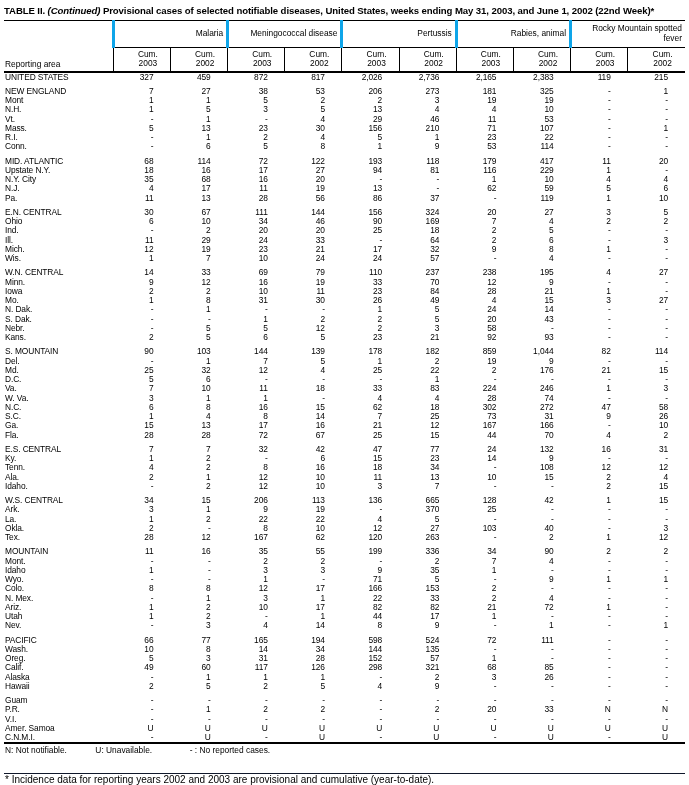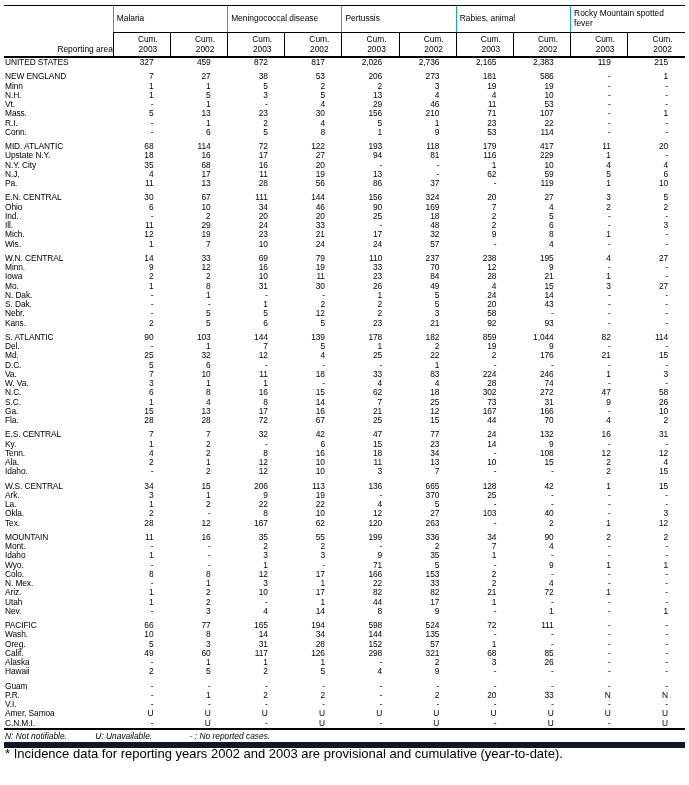--- a/index.html
+++ b/index.html
@@ -26,31 +26,31 @@
     width: 681px;
     border-collapse: collapse;
     table-layout: fixed;
     border-bottom: 2.5px solid #000;
   }
   col.c-area { width: 109px; }
   col.c-val  { width: 57px; }
 
   thead th { font-weight: normal; font-size: 8.4px; }
   th.area-th {
-    text-align: right;
+    text-align: left;
     vertical-align: bottom;
     padding: 0 0 2px 1px;
     border-top: 1.5px solid #000;
     border-bottom: 2px solid #000;
   }
   th.group {
     border-top: 1.5px solid #000;
-    border-left: 1px solid #0ea5e9;
+    border-left: 3px solid #0ea5e9;
     border-bottom: 1px solid #000;
-    text-align: left;
+    text-align: right;
     vertical-align: middle;
     line-height: 9.6px;
     height: 27px;
     padding: 2px 3px;
   }
   th.cum {
     border-left: 1px solid #000;
     border-bottom: 2px solid #000;
     text-align: center;
     white-space: pre-line;
@@ -66,39 +66,43 @@
     letter-spacing: -0.1px;
   }
   td.area { text-align: left; padding-left: 1px; white-space: nowrap; overflow: hidden; }
   td.val  { text-align: right; padding-right: 17px; }
   tr.spacer td { height: 5px; }
 
   .footnotes {
     width: 681px;
     font-size: 8.4px;
     line-height: 10px;
-    border-bottom: 6px solid #0f172a;
-    padding: 1px 0 1px 1px;
+    border-bottom: 1px solid #0f172a;
+    padding: 1px 0 18px 1px;
     margin-top: 0px;
-    font-style: italic;
   }
   .footnotes .fn { display: inline-block; }
   .fn-n { width: 88px; }
   .fn-u { width: 92px; }
   .footnote2 {
-    font-size: 13px;
+    font-size: 10px;
     line-height: 10px;
     padding: 1px 0 0 1px;
   }
 </style>
 </head>
 <body>
 
 <div class="page">
 
+  <div class="title">
+    <span>TABLE II.</span>
+    <span class="cont">(Continued)</span>
+    <span>Provisional cases of selected notifiable diseases, United States, weeks ending May 31, 2003, and June 1, 2002 (22nd Week)*</span>
+  </div>
 
   <table>
     <colgroup>
       <col class="c-area">
       <col class="c-val">
         <col class="c-val">
       <col class="c-val">
         <col class="c-val">
       <col class="c-val">
         <col class="c-val">
@@ -158,26 +162,26 @@
         </tr>
         <tr>
           <td class="area">NEW ENGLAND</td>
           <td class="val">7</td>
           <td class="val">27</td>
           <td class="val">38</td>
           <td class="val">53</td>
           <td class="val">206</td>
           <td class="val">273</td>
           <td class="val">181</td>
-          <td class="val">586</td>
-          <td class="val">-</td>
-          <td class="val">1</td>
-        </tr>
-        <tr>
-          <td class="area">Minn</td>
+          <td class="val">325</td>
+          <td class="val">-</td>
+          <td class="val">1</td>
+        </tr>
+        <tr>
+          <td class="area">Mont</td>
           <td class="val">1</td>
           <td class="val">1</td>
           <td class="val">5</td>
           <td class="val">2</td>
           <td class="val">2</td>
           <td class="val">3</td>
           <td class="val">19</td>
           <td class="val">19</td>
           <td class="val">-</td>
           <td class="val">-</td>
@@ -357,21 +361,21 @@
           <td class="val">-</td>
           <td class="val">-</td>
         </tr>
         <tr>
           <td class="area">Ill.</td>
           <td class="val">11</td>
           <td class="val">29</td>
           <td class="val">24</td>
           <td class="val">33</td>
           <td class="val">-</td>
-          <td class="val">48</td>
+          <td class="val">64</td>
           <td class="val">2</td>
           <td class="val">6</td>
           <td class="val">-</td>
           <td class="val">3</td>
         </tr>
         <tr>
           <td class="area">Mich.</td>
           <td class="val">12</td>
           <td class="val">19</td>
           <td class="val">23</td>
@@ -500,21 +504,21 @@
           <td class="val">21</td>
           <td class="val">92</td>
           <td class="val">93</td>
           <td class="val">-</td>
           <td class="val">-</td>
         </tr>
         <tr class="spacer">
           <td colspan="11"></td>
         </tr>
         <tr>
-          <td class="area">S. ATLANTIC</td>
+          <td class="area">S. MOUNTAIN</td>
           <td class="val">90</td>
           <td class="val">103</td>
           <td class="val">144</td>
           <td class="val">139</td>
           <td class="val">178</td>
           <td class="val">182</td>
           <td class="val">859</td>
           <td class="val">1,044</td>
           <td class="val">82</td>
           <td class="val">114</td>

